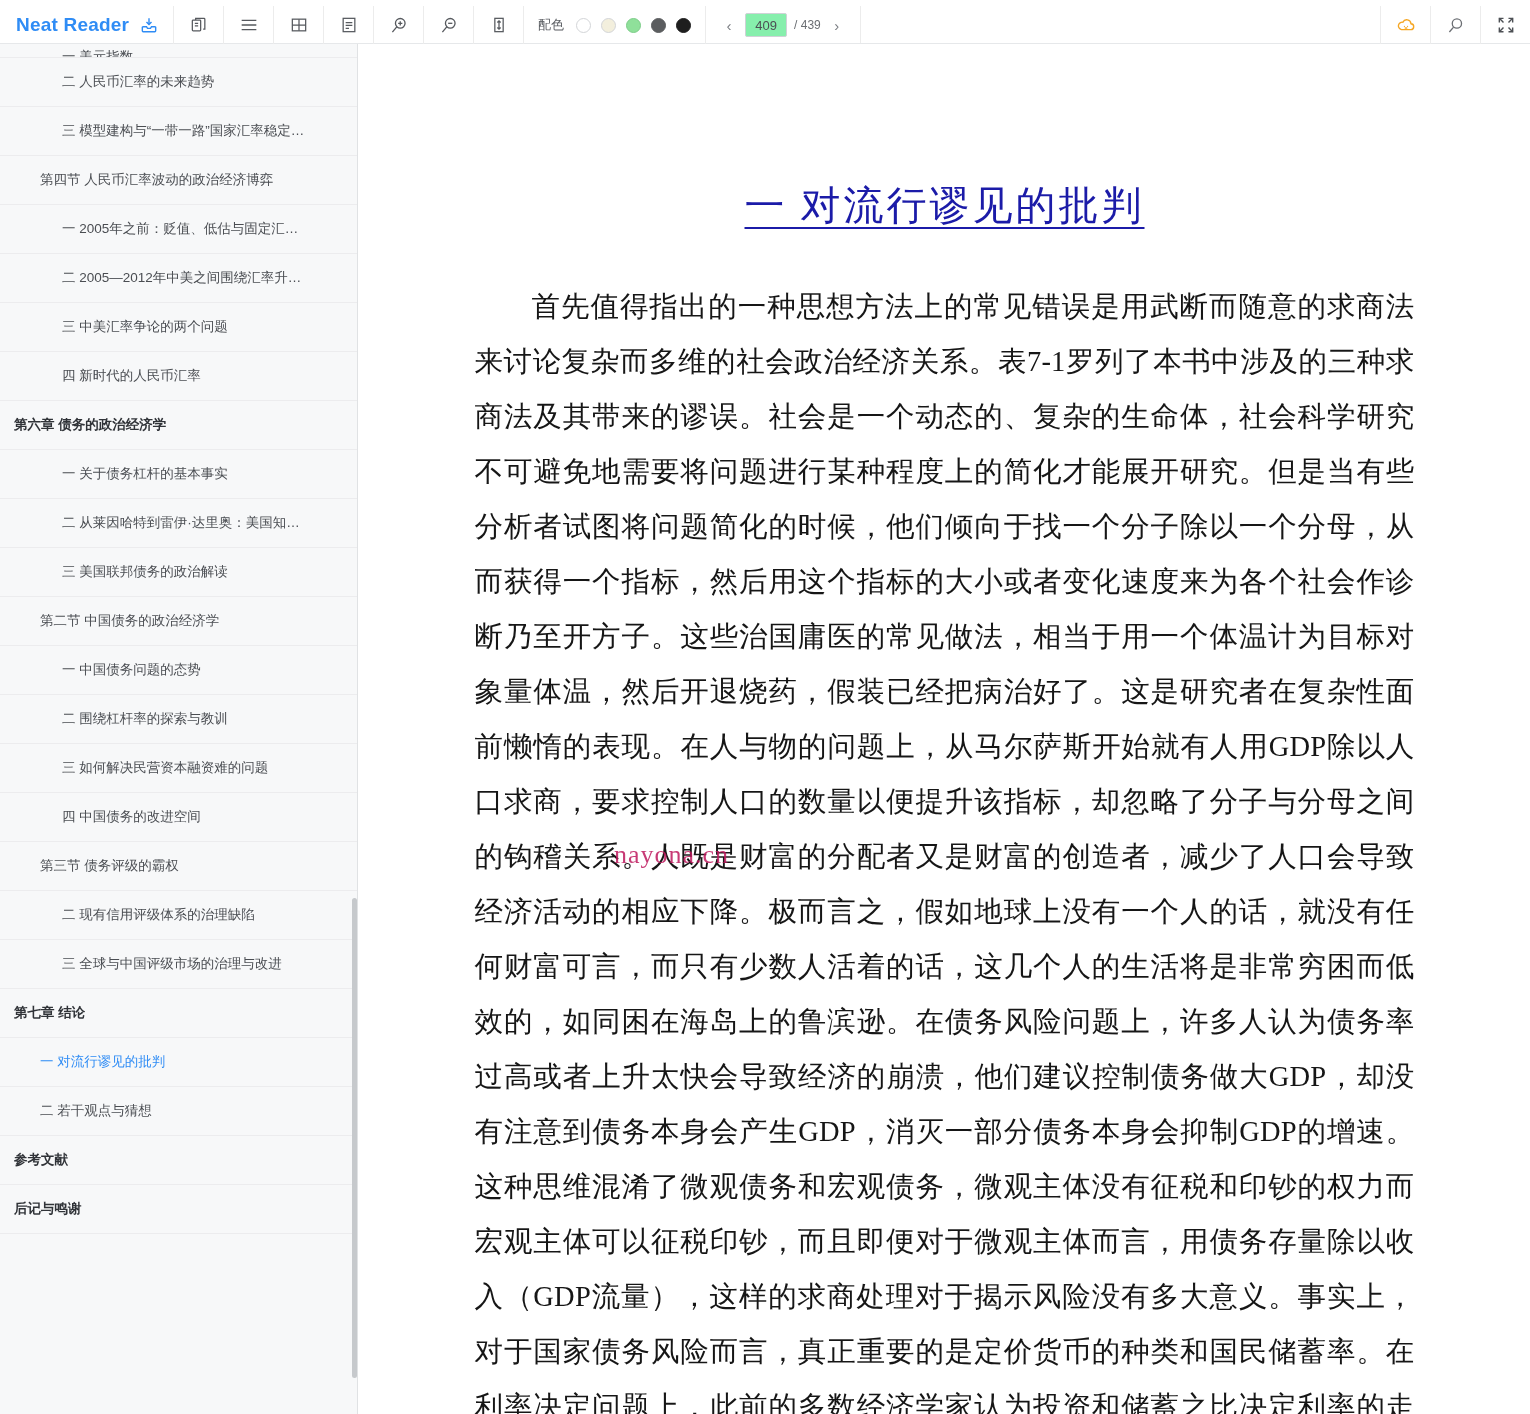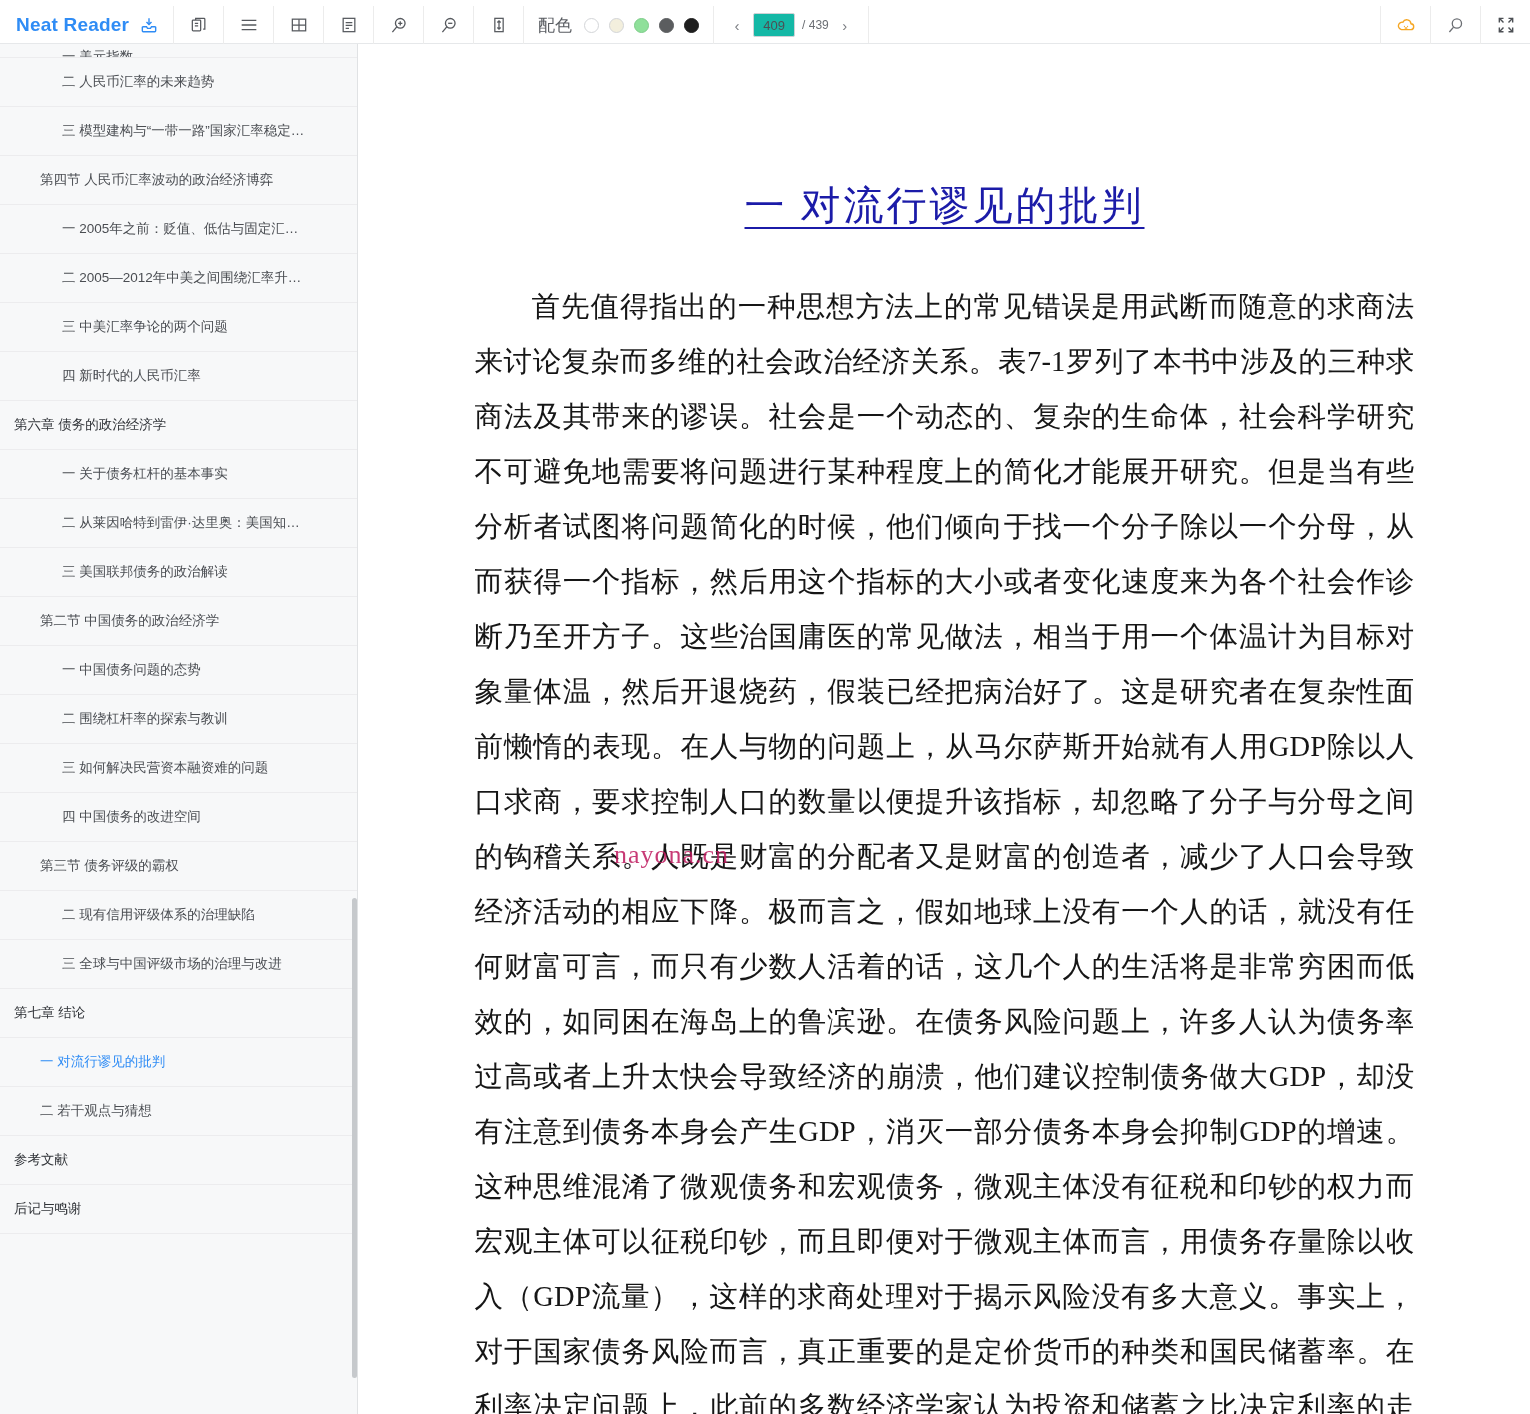--- a/index.html
+++ b/index.html
@@ -37,41 +37,41 @@
     display: flex; align-items: center; justify-content: center;
     border-left: 1px solid #ececec;
     color: #56595e;
     cursor: pointer;
   }
   .tb-colors {
     display: flex; align-items: center; gap: 10px;
     padding: 0 14px; height: 38px;
     border-left: 1px solid #ececec;
   }
-  .tb-colors-label { font-size: 17px; color: #5a5d62; margin-right: 2px; white-space: nowrap; }
+  .tb-colors-label { font-size: 13px; color: #5a5d62; margin-right: 2px; white-space: nowrap; }
   .swatch {
     width: 15px; height: 15px; border-radius: 50%;
     border: 1px solid #d3d5d8; cursor: pointer;
   }
   .tb-pager {
     display: flex; align-items: center; gap: 7px;
     padding: 0 14px; height: 38px;
     border-left: 1px solid #ececec;
     color: #6b6e73; font-size: 13px;
   }
   .pager-arrow {
     width: 18px; height: 26px; display: flex; align-items: center; justify-content: center;
     color: #7a7d82; cursor: pointer; font-size: 15px;
   }
   .page-input {
     width: 42px; height: 24px;
     border: 1px solid #cfd2d6; border-radius: 2px;
     text-align: center; font-size: 13px; color: #4c4f54;
     font-family: "Liberation Sans", sans-serif;
-    background: #14b8a6; outline: none;
+    background: #86efac; outline: none;
   }
   .page-total { font-size: 12px; color: #6b6e73; white-space: nowrap; }
   .tb-spacer { flex: 1 1 auto; border-left: 1px solid #ececec; }
   .tb-right { display: flex; align-items: stretch; }
 
   
   .sidebar {
     position: absolute; top: 38px; left: 0;
     width: 358px; height: 1376px;
     background: #f7f8f9;
@@ -86,21 +86,21 @@
     border-bottom: 1px solid #ececee;
     font-size: 13.5px;
     color: #4a4d52;
     cursor: pointer;
     padding-right: 24px;
     white-space: nowrap; overflow: hidden;
   }
   .toc-item .txt {
     overflow: hidden; text-overflow: ellipsis; white-space: nowrap; display: block;
   }
-  .lvl-0 { padding-left: 14px; font-weight: normal; color: #303338; }
+  .lvl-0 { padding-left: 14px; font-weight: bold; color: #303338; }
   .lvl-1 { padding-left: 40px; }
   .lvl-2 { padding-left: 62px; }
   .toc-item.active .txt { color: #2f8cf5; }
   .toc-item.clipped { min-height: 20px; height: 20px; align-items: flex-end; }
   .toc-item.clipped .txt { transform: translateY(9px); }
 
   .sb-scrollbar {
     position: absolute; top: 38px; left: 352px;
     width: 5px; height: 1376px;
     background: transparent;

